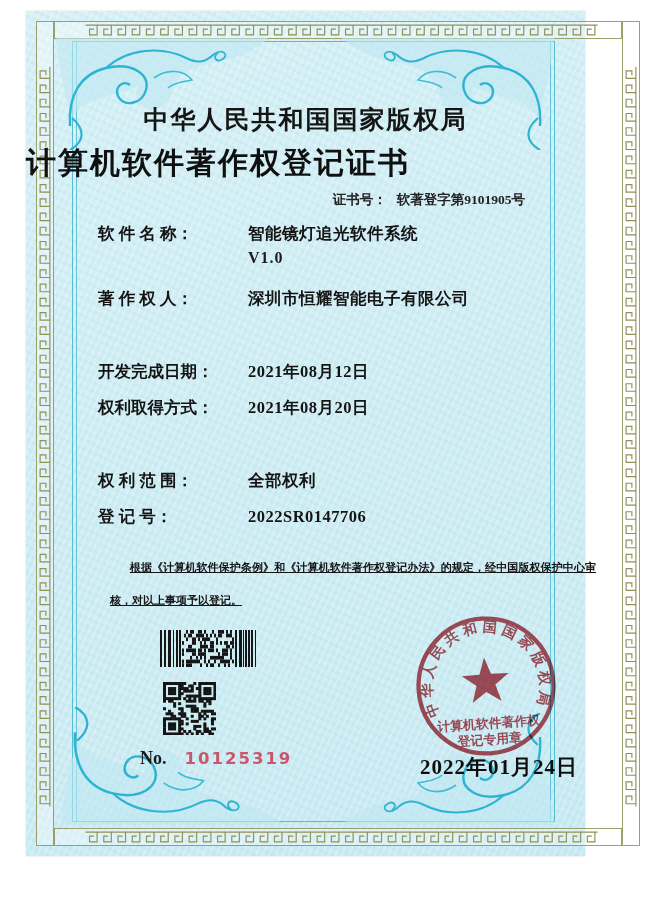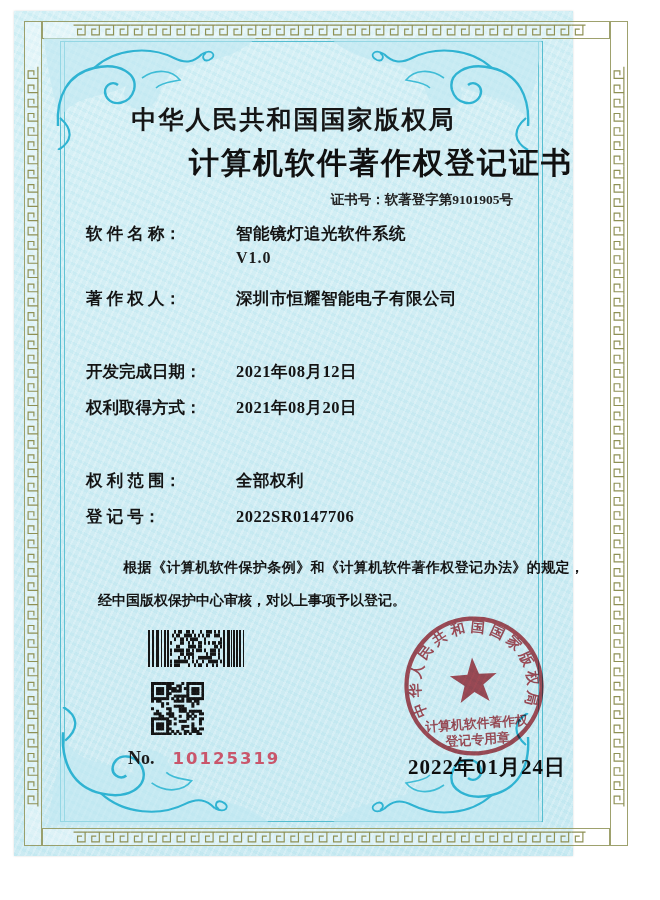--- a/index.html
+++ b/index.html
@@ -3,21 +3,21 @@
 <meta charset="utf-8">
 <style>
   html,body{margin:0;padding:0;}
   body{
     width:660px;height:900px;position:relative;overflow:hidden;
     background:#ffffff;
     font-family:"Liberation Serif","DejaVu Serif",serif;
     color:#1b1b1b;
   }
   .paper{
-    position:absolute;left:14px;top:11px;width:559px;height:845px;
+    position:absolute;left:26px;top:11px;width:559px;height:845px;
     background:
       repeating-linear-gradient(115deg, rgba(255,255,255,.22) 0 2px, rgba(255,255,255,0) 2px 6px),
       repeating-linear-gradient(25deg, rgba(160,220,232,.18) 0 3px, rgba(255,255,255,0) 3px 8px),
       linear-gradient(160deg,#d7f1f6 0%,#cfecf3 55%,#c9eaf2 100%);
     box-shadow:0 0 2px rgba(0,0,0,.15);
   }
   .strip{position:absolute;background:rgba(255,255,255,.35);border:1px solid rgba(141,144,84,.85);box-sizing:border-box;overflow:hidden;}
   .strip.top{left:28px;top:10px;width:568px;height:18px;}
   .strip.bottom{left:28px;top:817px;width:568px;height:18px;}
   .strip.left{left:10px;top:10px;width:18px;height:825px;}
@@ -28,36 +28,36 @@
   .flourish{position:absolute;pointer-events:none;}
   .fl-tl{left:30px;top:27px;}
   .fl-tr{right:31px;top:27px;transform:scaleX(-1);}
   .fl-bl{left:30px;bottom:31px;transform:scaleY(-1);}
   .fl-br{right:31px;bottom:31px;transform:scale(-1,-1);}
   .authority{
     position:absolute;left:0;right:0;top:92px;text-align:center;
     font-size:25px;font-weight:700;letter-spacing:2px;color:#151515;
   }
   .cert-title{
-    position:absolute;left:0;right:0;top:132px;text-align:right;
+    position:absolute;left:0;right:0;top:132px;text-align:left;
     font-size:30px;font-weight:700;letter-spacing:2px;color:#101010;
   }
   .certno{
     position:absolute;top:180px;right:60px;
     font-size:13.5px;font-weight:700;color:#222;
   }
-  .certno .lbl{}
+  .certno .lbl{margin-right:10px;}
   .frow{position:absolute;left:72px;font-size:16.5px;font-weight:700;white-space:nowrap;}
   .frow .flabel{display:inline-block;width:128px;color:#141414;}
   .frow .fvalue{display:inline-block;margin-left:22px;color:#141414;letter-spacing:.5px;}
   .fvalue2{position:absolute;left:222px;font-size:16px;font-weight:700;letter-spacing:1px;}
   .statement{
     position:absolute;left:84px;top:540px;width:486px;
-    font-size:14px;font-weight:700;line-height:33px;text-indent:1.8em;
-    color:#141414;text-align:justify;
+    font-size:11px;font-weight:700;line-height:33px;text-indent:1.8em;
+    color:#141414;text-align:justify;text-decoration:underline;
   }
   .barcode{position:absolute;left:134px;top:619px;width:96px;height:37px;}
   .qr{position:absolute;left:137px;top:671px;width:53px;height:53px;}
   .serial{position:absolute;left:114px;top:737px;font-size:18px;font-weight:700;color:#1a1a1a;}
   .serial .num{
     font-family:"DejaVu Sans","Liberation Sans",sans-serif;
     font-size:16.5px;font-weight:600;color:#c9566b;letter-spacing:2px;margin-left:18px;
   }
   .seal{position:absolute;left:384px;top:599px;width:152px;height:152px;mix-blend-mode:multiply;opacity:.92;}
   .issue-date{position:absolute;left:394px;top:742px;font-size:21px;font-weight:700;letter-spacing:1px;color:#0e0e0e;}

